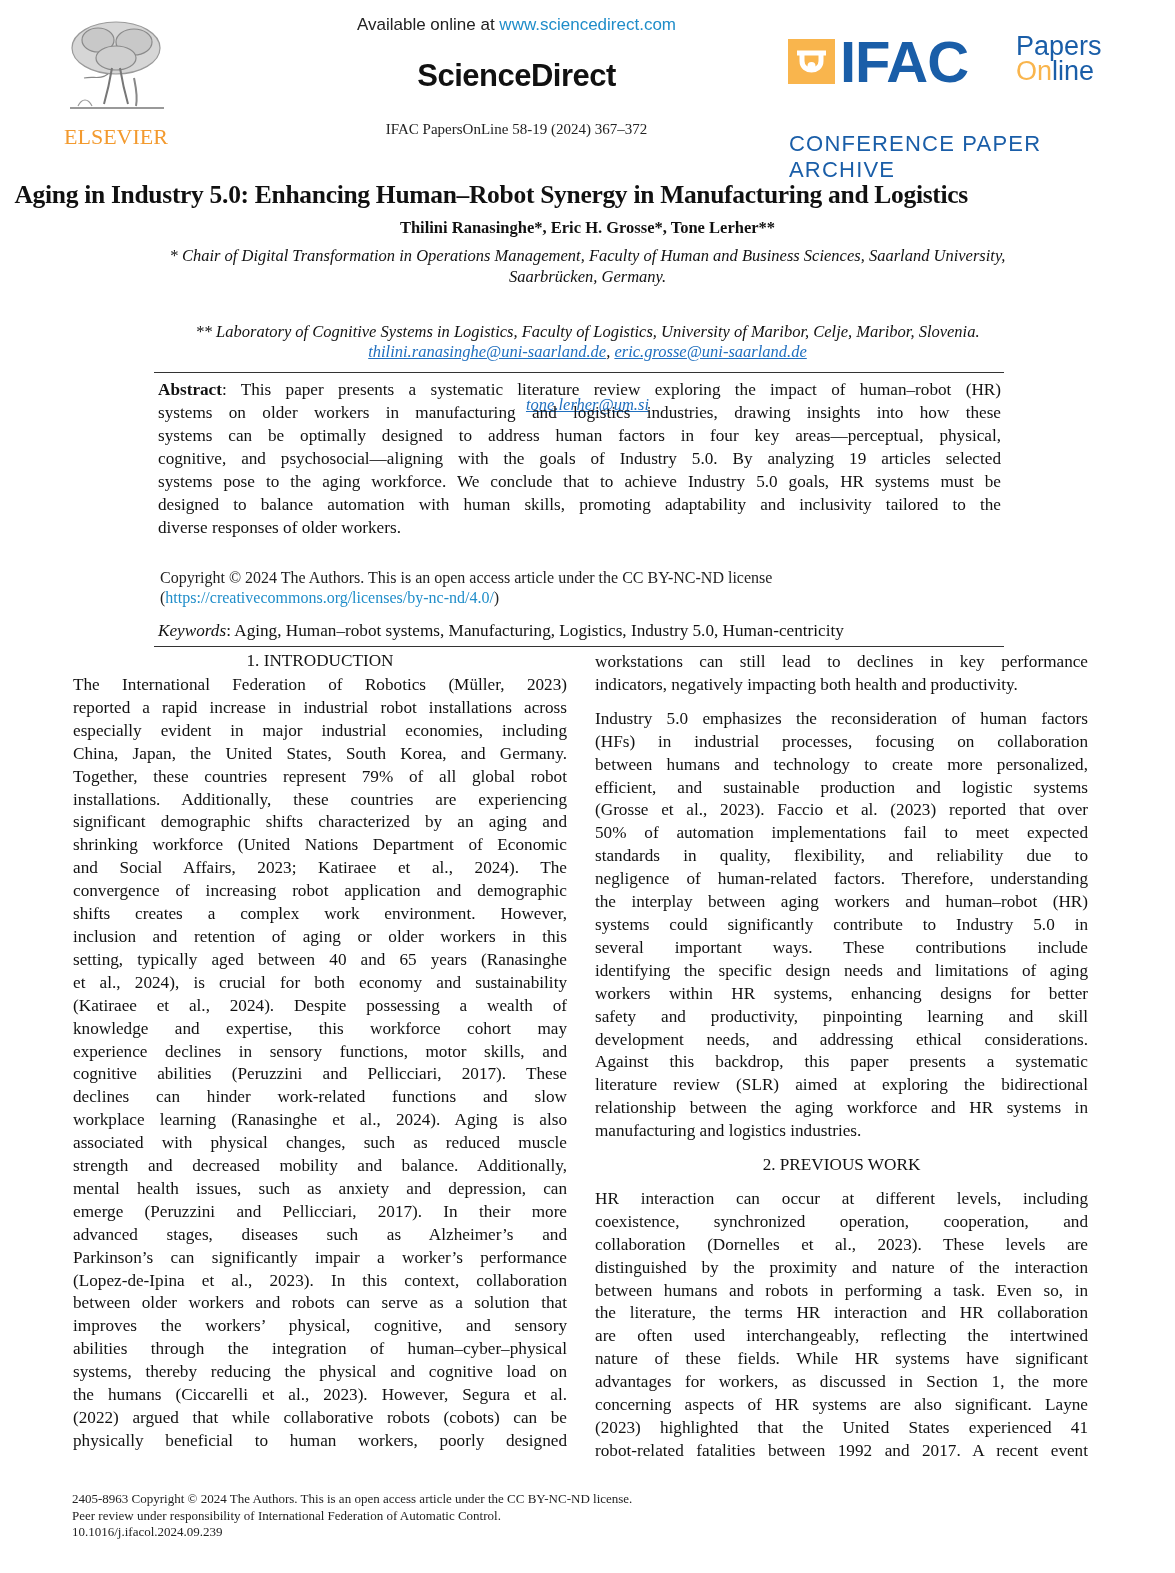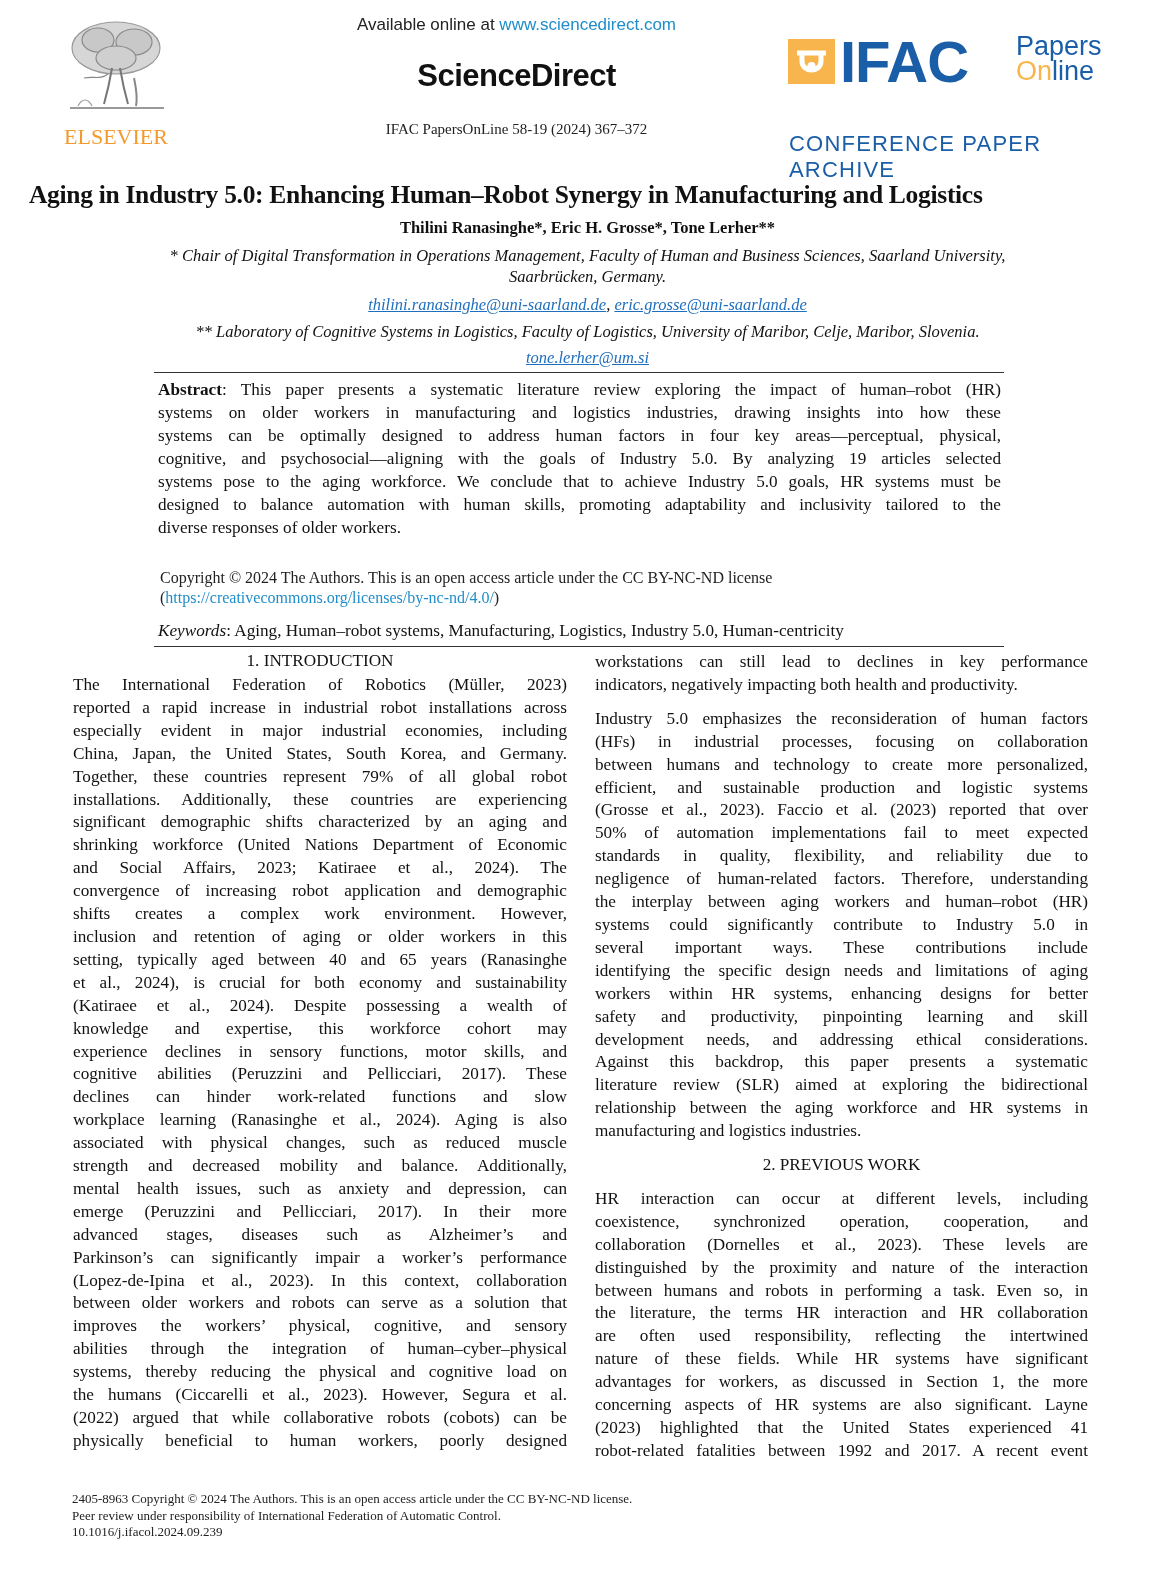--- a/index.html
+++ b/index.html
@@ -18,24 +18,24 @@
   .ifac { left: 788px; top: 36px; width: 320px; height: 80px; }
   .ifac-box { position: absolute; left: 0; top: 3px; width: 47px; height: 45px; background: #f9b54d; }
   .ifac-letters { position: absolute; left: 52px; top: -8px; font-family: "Liberation Sans", sans-serif; font-weight: bold; font-size: 58px; color: #1a5ea8; letter-spacing: -1px; }
   .ifac-papers { position: absolute; left: 228px; top: -2px; font-family: "Liberation Sans", sans-serif; font-size: 27px; color: #1a5ea8; line-height: 25px; }
   .ifac-online { position: absolute; left: 228px; top: 23px; font-family: "Liberation Sans", sans-serif; font-size: 27px; line-height: 25px; }
   .ifac-online .on { color: #f9b54d; }
   .ifac-online .line { color: #1a5ea8; }
   .ifac-archive { position: absolute; left: 1px; top: 55px; font-family: "Liberation Sans", sans-serif; font-size: 22px; color: #1a5ea8; letter-spacing: 1.2px; margin-top: 40px; }
 
   
-  .title { left: 0; width: 968px; top: 180px; text-align: left; font-weight: bold; font-size: 25.5px; letter-spacing: -0.3px; padding-left: 29px; }
+  .title { left: 0; width: 968px; top: 180px; text-align: right; font-weight: bold; font-size: 25.5px; letter-spacing: -0.3px; }
   .authors { left: 0; width: 1175px; top: 218px; text-align: center; font-weight: bold; font-size: 16.5px; }
   .affil { left: 40px; width: 1095px; text-align: center; font-style: italic; font-size: 16.5px; line-height: 21px; }
-  .email { left: 0; width: 1175px; text-align: center; font-style: italic; font-size: 16.5px; }
+  .email { left: 0; width: 1175px; text-align: center; font-style: italic; font-size: 16.5px; margin-top: 47px; }
   .email a { color: #1f6fbf; text-decoration: underline; }
 
   
   .rule { height: 1px; background: #333; }
   .abstract { left: 158px; width: 843px; top: 378px; font-size: 17.2px; line-height: 23px; }
   .jl { display: block; text-align: justify; text-align-last: justify; white-space: nowrap; }
   .jl.last { text-align-last: left; }
   .abstract b { font-weight: bold; }
   .copyright { left: 160px; width: 840px; top: 568px; font-size: 16px; line-height: 20px; color: #222; }
   .copyright a { color: #1f8dc9; text-decoration: none; }
@@ -198,21 +198,21 @@
   <div class="para-gap"></div>
   <div class="sect-head">2. PREVIOUS WORK</div>
   <div class="para-gap"></div>
   <div id="right-p3">
       <span class="jl">HR interaction can occur at different levels, including</span>
       <span class="jl">coexistence, synchronized operation, cooperation, and</span>
       <span class="jl">collaboration (Dornelles et al., 2023). These levels are</span>
       <span class="jl">distinguished by the proximity and nature of the interaction</span>
       <span class="jl">between humans and robots in performing a task. Even so, in</span>
       <span class="jl">the literature, the terms HR interaction and HR collaboration</span>
-      <span class="jl">are often used responsibility, reflecting the intertwined</span>
+      <span class="jl">are often used interchangeably, reflecting the intertwined</span>
       <span class="jl">nature of these fields. While HR systems have significant</span>
       <span class="jl">advantages for workers, as discussed in Section 1, the more</span>
       <span class="jl">concerning aspects of HR systems are also significant. Layne</span>
       <span class="jl">(2023) highlighted that the United States experienced 41</span>
       <span class="jl">robot-related fatalities between 1992 and 2017. A recent event</span>
     </div>
 </div>
 
 <div class="abs footer">
   <div>2405-8963 Copyright © 2024 The Authors. This is an open access article under the CC BY-NC-ND license.</div>

